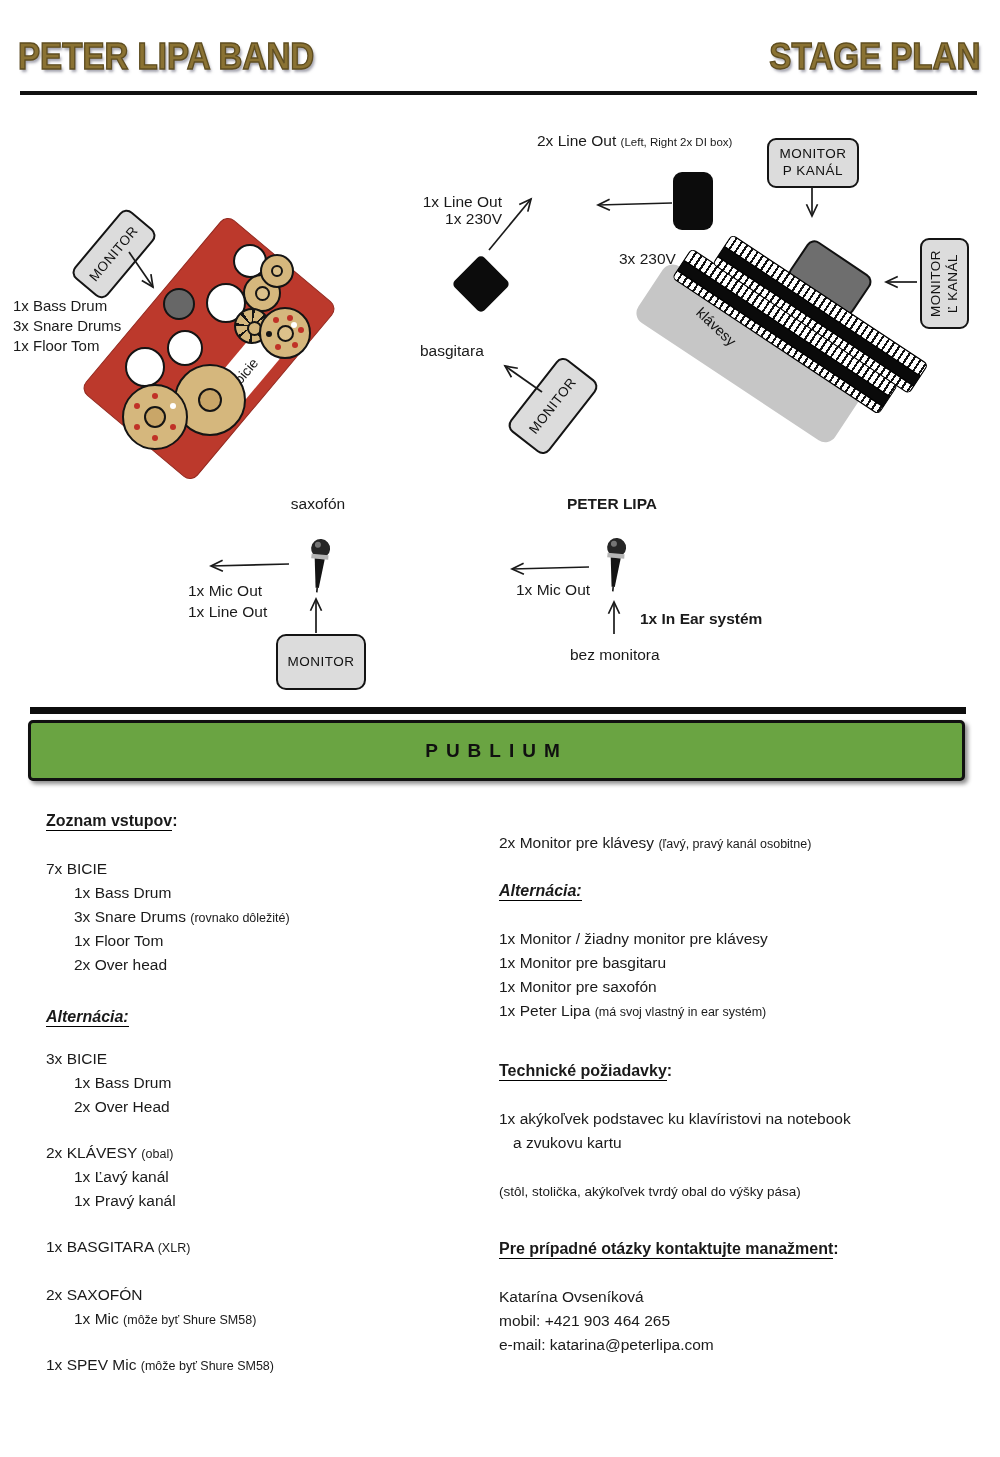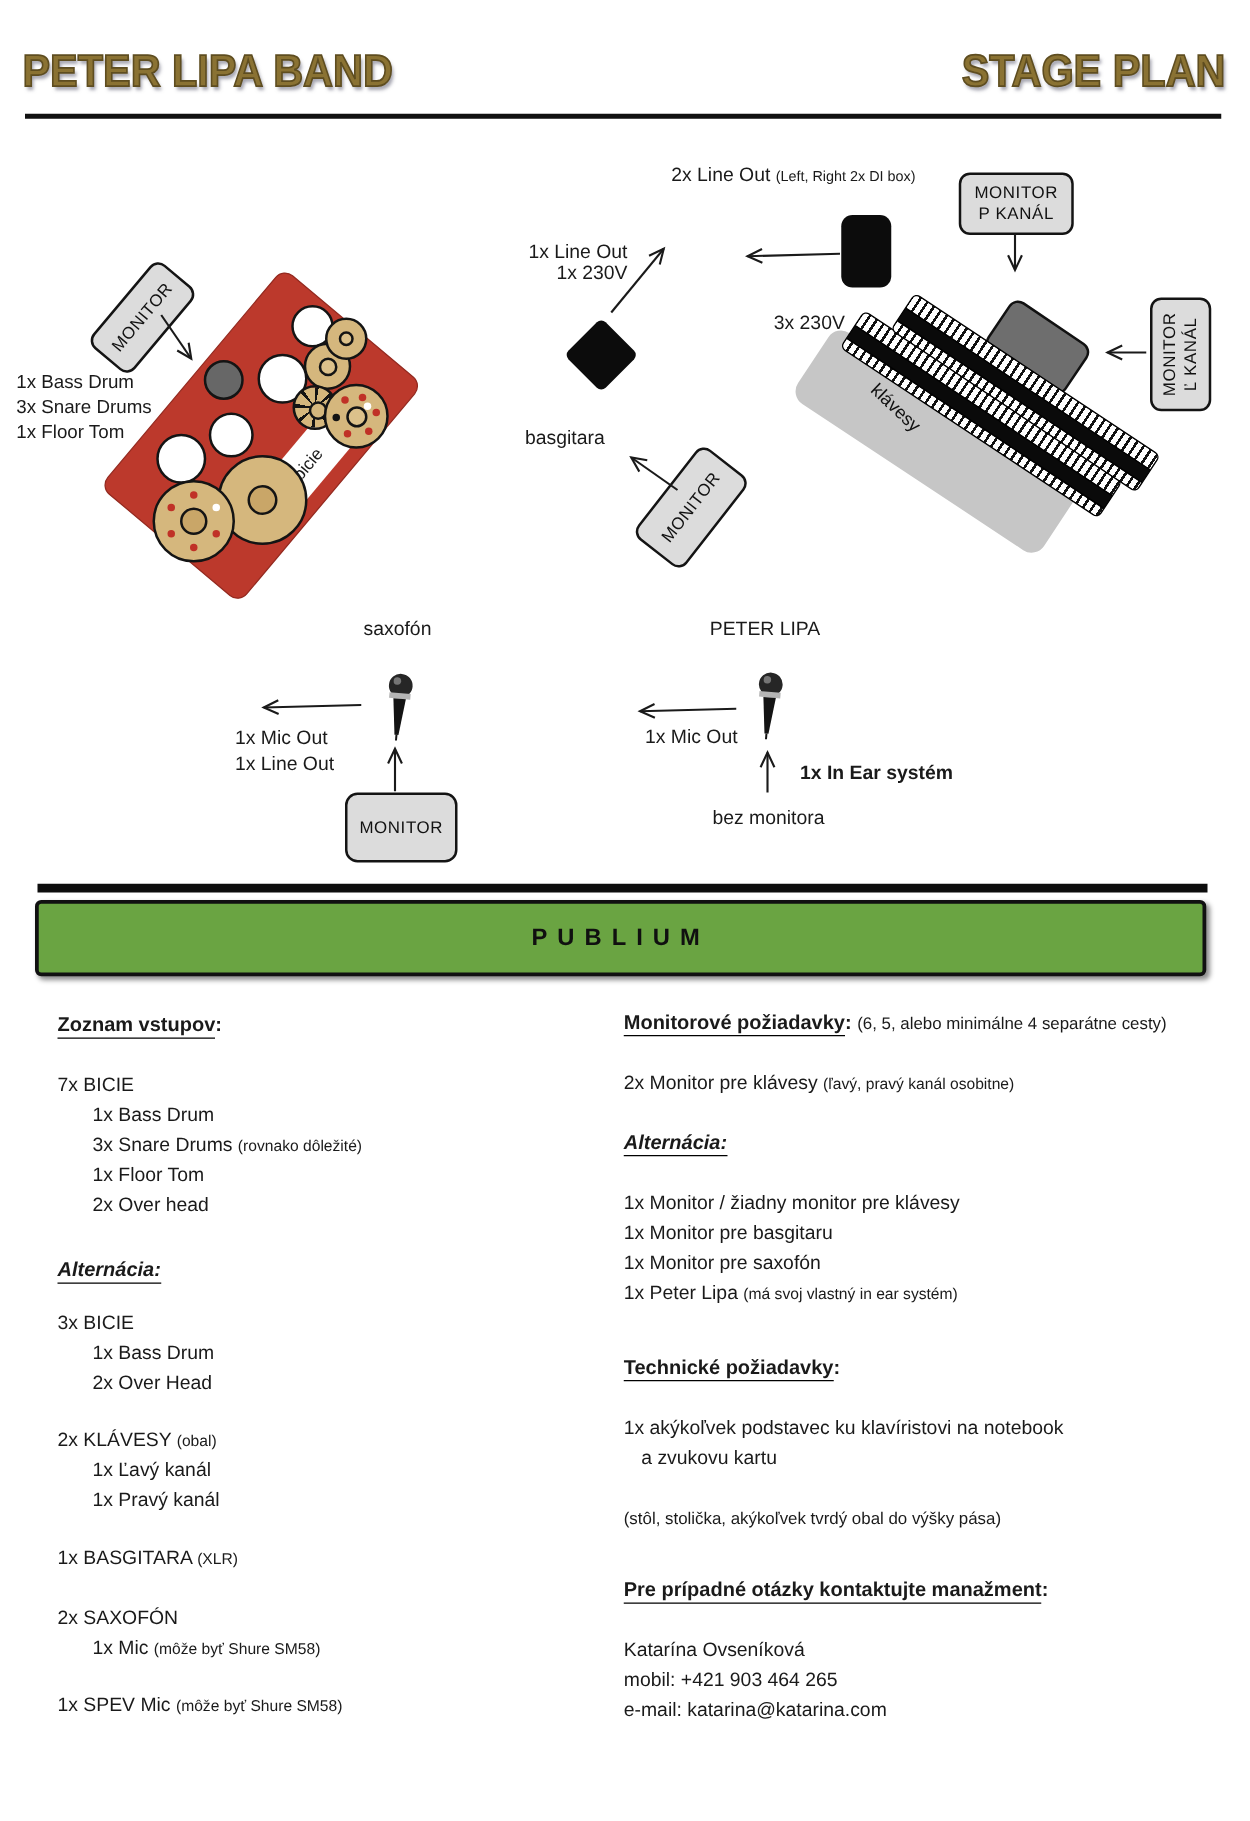--- a/index.html
+++ b/index.html
@@ -45,21 +45,21 @@
   .kbar{position:absolute;background:#0a0a0a;border:1.5px solid #000;border-radius:5px;display:flex;flex-direction:column;overflow:hidden;}
   .keys{height:13px;background:repeating-linear-gradient(90deg,#ffffff 0 4.2px,#111 4.2px 6.3px);border-bottom:1px solid #000;}
   .keys2{height:8px;background:repeating-linear-gradient(90deg,#ffffff 0 4.2px,#111 4.2px 6.3px);border-top:1px solid #000;}
   .kbody{flex:1;background:#0a0a0a;}
   #kbar-low{left:12px;top:24px;width:246px;height:34px;}
   #kbar-up{left:38px;top:-10px;width:234px;height:34px;}
   #bass-monitor{left:507px;top:381px;width:88px;height:46px;transform:rotate(-52deg);}
   #l-basgitara{left:420px;top:342px;}
   
   #l-saxofon{left:278px;top:495px;width:80px;text-align:center;}
-  #l-peterlipa{left:558px;top:495px;width:108px;text-align:center;}
+  #l-peterlipa{left:558px;top:495px;width:108px;text-align:center;font-weight:bold;}
   #sax-out{left:188px;top:580px;line-height:21px;}
   #lipa-out{left:516px;top:581px;}
   #l-inear{left:640px;top:610px;font-weight:bold;}
   #l-bezmon{left:570px;top:646px;}
   #sax-monitor{left:276px;top:634px;width:86px;height:52px;border-radius:10px;}
   .mic{position:absolute;transform:rotate(5deg);}
   
   .rule2{left:30px;top:707px;width:936px;height:6.5px;background:#0d0d0d;}
   #publium-bar{left:28px;top:720px;width:931px;height:55px;background:#6aa442;border:3.5px solid #111;border-radius:5px;
      box-shadow:3px 3px 4px rgba(0,0,0,.45);display:flex;align-items:center;justify-content:center;}
@@ -243,21 +243,20 @@
     <div class="ln ind"><span>1x Pravý kanál</span></div>
     <div style="height: 22px;"></div>
     <div class="ln"><span>1x BASGITARA </span><span class="sm">(XLR)</span></div>
     <div style="height: 24px;"></div>
     <div class="ln"><span>2x SAXOFÓN</span></div>
     <div class="ln ind"><span>1x Mic </span><span class="sm">(môže byť Shure SM58)</span></div>
     <div style="height: 22px;"></div>
     <div class="ln"><span>1x  SPEV Mic </span><span class="sm">(môže byť Shure SM58)</span></div>
   </div>
 <div class="col" id="col-right">
-    <div class="ln hd"><span class="u">Monitorové požiadavky</span><span>: </span><span class="smb">(6, 5, alebo minimálne 4 separátne cesty)</span></div>
     <div style="height: 24px;"></div>
     <div class="ln"><span>2x Monitor pre klávesy </span><span class="sm">(ľavý, pravý kanál osobitne)</span></div>
     <div style="height: 24px;"></div>
     <div class="ln hd hi"><span class="u">Alternácia:</span></div>
     <div style="height: 24px;"></div>
     <div class="ln"><span>1x Monitor / žiadny monitor pre klávesy</span></div>
     <div class="ln"><span>1x Monitor pre basgitaru</span></div>
     <div class="ln"><span>1x Monitor pre saxofón</span></div>
     <div class="ln"><span>1x Peter Lipa </span><span class="sm">(má svoj vlastný in ear systém)</span></div>
     <div style="height: 36px;"></div>
@@ -265,14 +264,14 @@
     <div style="height: 24px;"></div>
     <div class="ln"><span>1x akýkoľvek podstavec ku klavíristovi na notebook</span></div>
     <div class="ln ind2"><span>a zvukovu kartu</span></div>
     <div style="height: 24px;"></div>
     <div class="ln"><span class="smb">(stôl, stolička, akýkoľvek tvrdý obal do výšky pása)</span></div>
     <div style="height: 34px;"></div>
     <div class="ln hd"><span class="u">Pre prípadné otázky kontaktujte manažment</span><span>: </span></div>
     <div style="height: 24px;"></div>
     <div class="ln"><span>Katarína Ovseníková</span></div>
     <div class="ln"><span>mobil: +421 903 464 265</span></div>
-    <div class="ln"><span>e-mail: katarina@katarina.com</span></div>
+    <div class="ln"><span>e-mail: katarina@peterlipa.com</span></div>
   </div>
 
 </body></html>

